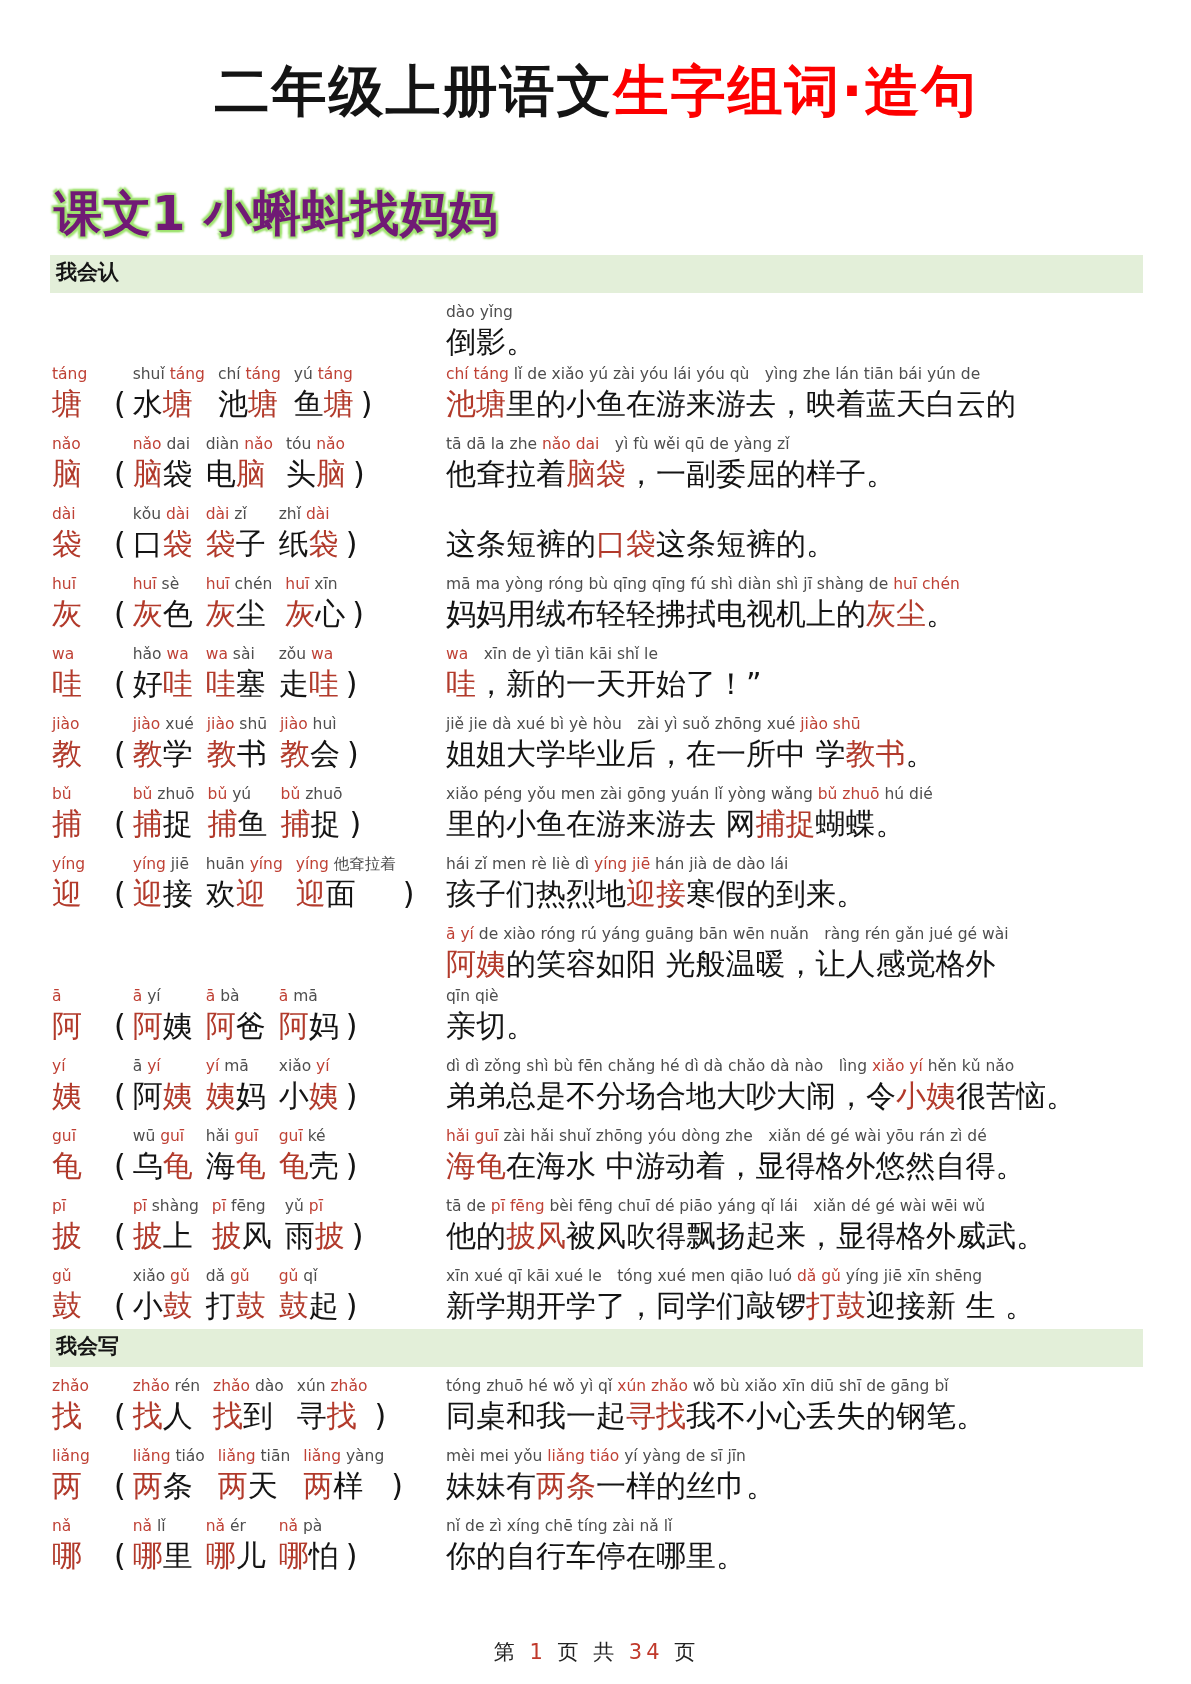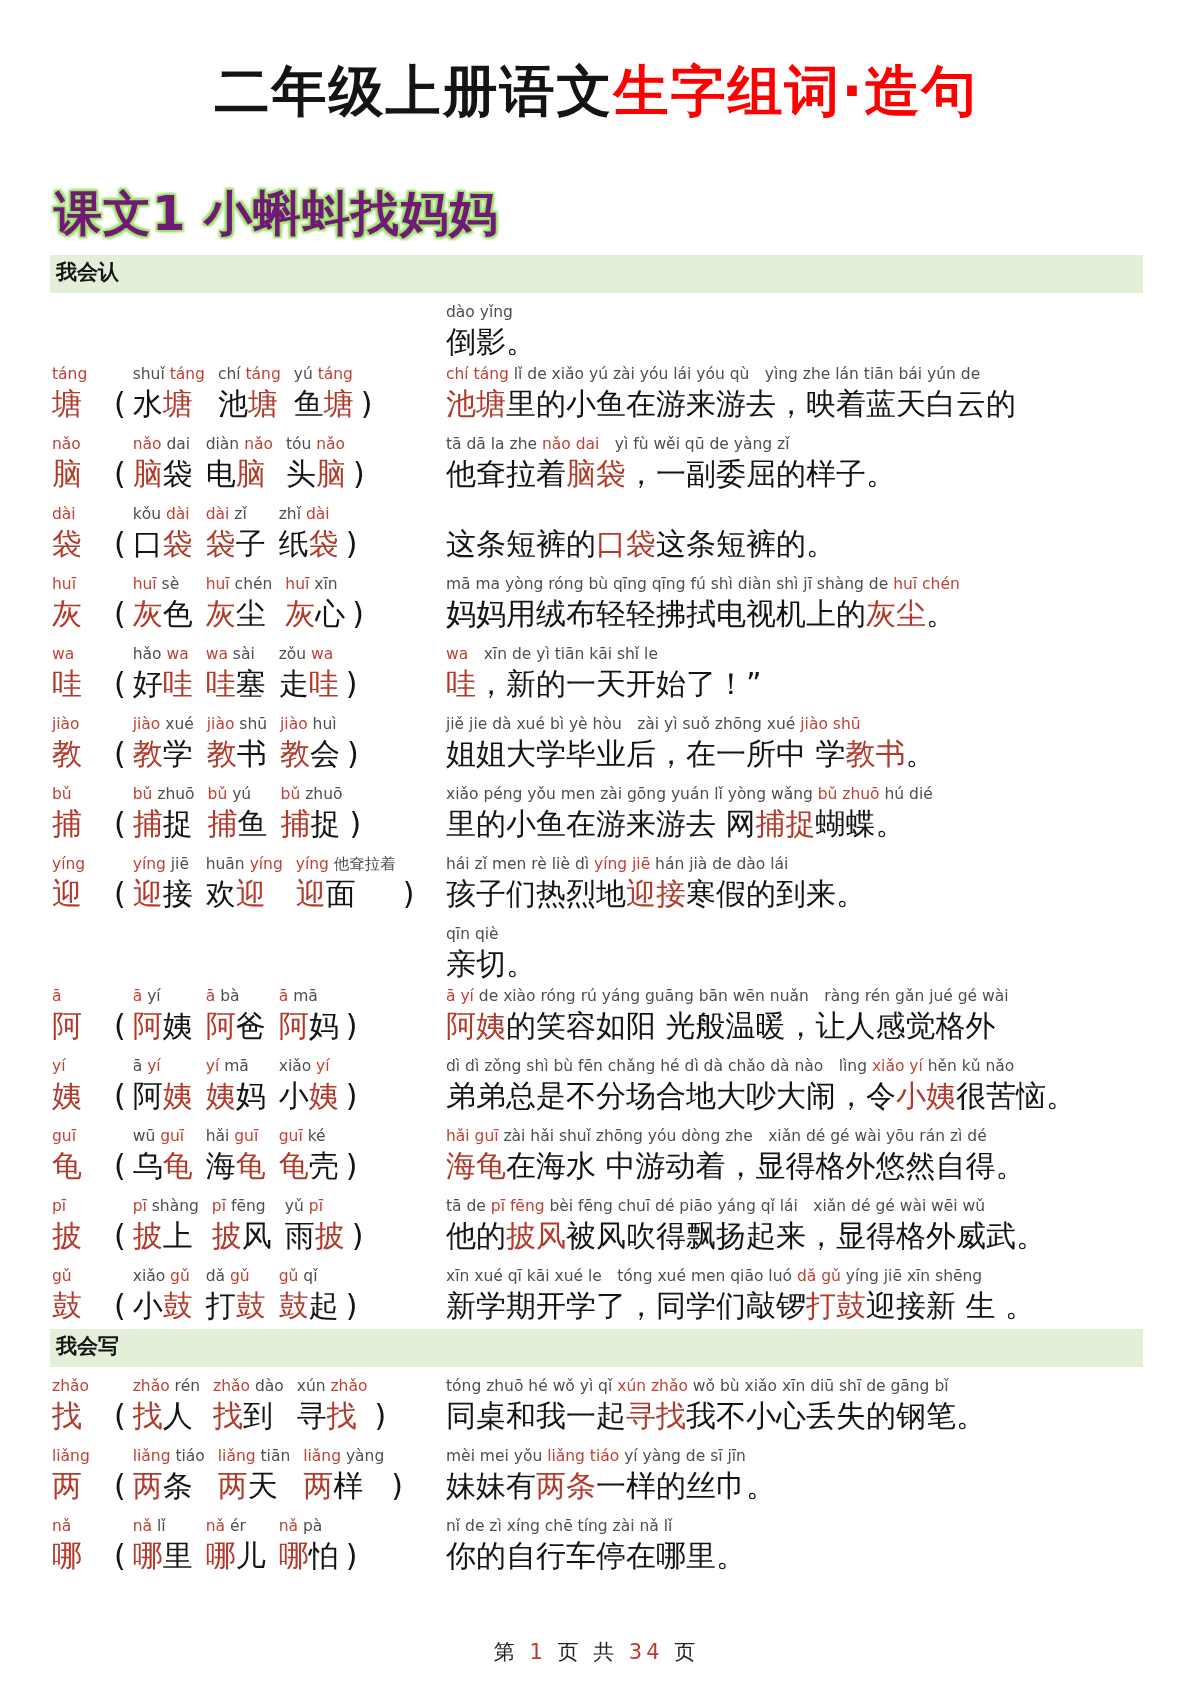--- a/index.html
+++ b/index.html
@@ -319,27 +319,27 @@
             <div class="hz"><span class="r">阿</span><span class="k">爸</span></div>
           </span>
           <span class="word">
             <div class="py"><span class="r">ā </span><span class="k">mā</span></div>
             <div class="hz"><span class="r">阿</span><span class="k">妈</span></div>
           </span>
           <span class="paren close">)</span>
         </div>
         <div class="sent">
           <div class="line">
+            <div class="py"><span class="r">ā yí</span><span class="k"> de xiào róng rú yáng guāng bān wēn nuǎn　ràng rén gǎn jué gé wài</span></div>
+            <div class="hz"><span class="r">阿姨</span><span class="k">的笑容如阳 光般温暖，让人感觉格外</span></div>
+          </div>
+          <div class="line">
             <div class="py"><span class="k">qīn qiè</span></div>
             <div class="hz"><span class="k">亲切。</span></div>
           </div>
-          <div class="line">
-            <div class="py"><span class="r">ā yí</span><span class="k"> de xiào róng rú yáng guāng bān wēn nuǎn　ràng rén gǎn jué gé wài</span></div>
-            <div class="hz"><span class="r">阿姨</span><span class="k">的笑容如阳 光般温暖，让人感觉格外</span></div>
-          </div>
         </div>
       </div>
       <div class="row">
         <div class="head">
           <div class="py">yí</div>
           <div class="hz">姨</div>
         </div>
         <div class="words">
           <span class="paren open">(</span>
           <span class="word">

